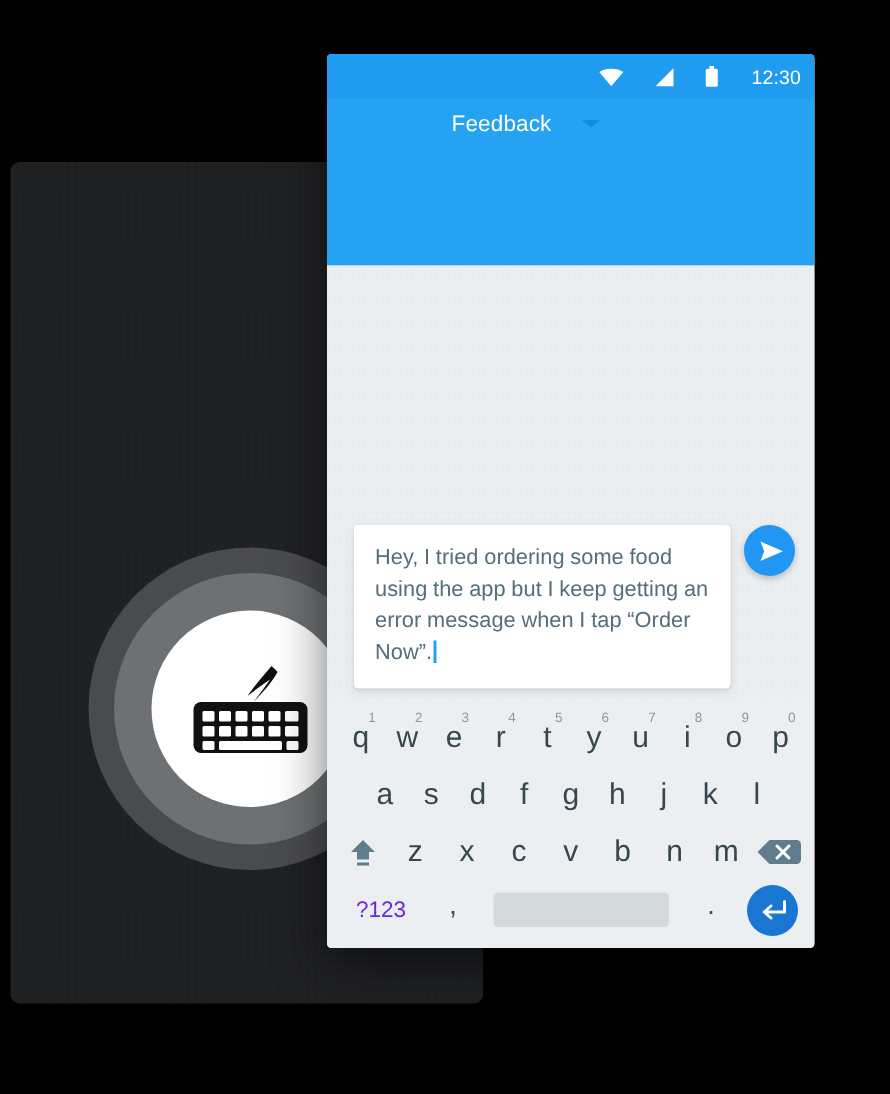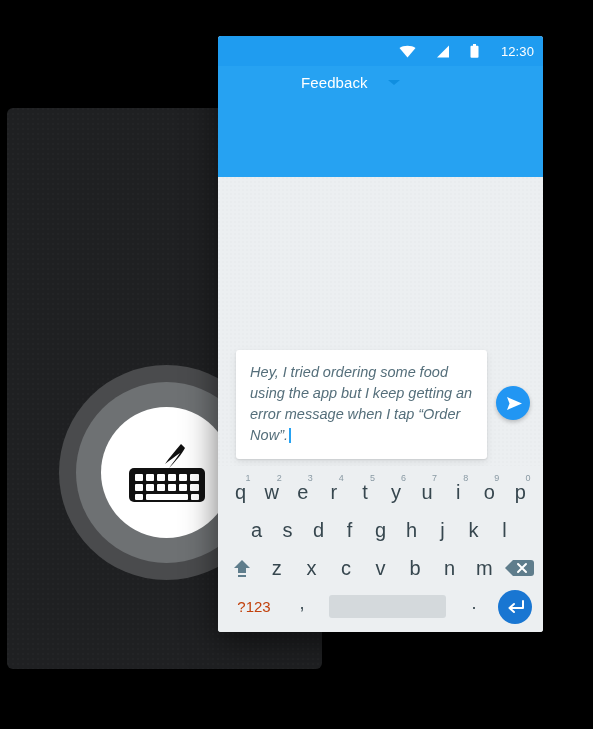--- a/index.html
+++ b/index.html
@@ -171,23 +171,22 @@
     background-image:
       radial-gradient(circle at 1px 1px, rgba(0,0,0,0.012) 1px, transparent 0);
     background-size: 4px 4px;
   }
 
   #compose-row {
     position: absolute;
     left: 0; right: 4px;
     bottom: 7px;
     display: flex;
-    align-items: center;
+    align-items: flex-start;
     padding: 0 9px 0 18px;
-    font-style: italic;
   }
 
   #message-bubble {
     flex: 1;
     background: #ffffff;
     border-radius: 3px;
     padding: 12px 14px 13px 14px;
     box-shadow: 0 1px 2px rgba(0,0,0,0.10), 0 3px 9px rgba(0,0,0,0.07);
     position: relative;
   }
@@ -278,21 +277,21 @@
     display: flex;
     align-items: center;
     height: 38px;
     padding: 0 2px;
   }
   #key-sym {
     flex: 0 0 54px;
     display: flex;
     align-items: center;
     justify-content: center;
-    color: #c2410c;
+    color: #6d28d9;
     font-size: 15px;
   }
   #key-comma {
     flex: 0 0 42px;
     display: flex;
     align-items: flex-end;
     justify-content: center;
     color: #37474f;
     font-size: 18px;
     padding-bottom: 6px;

